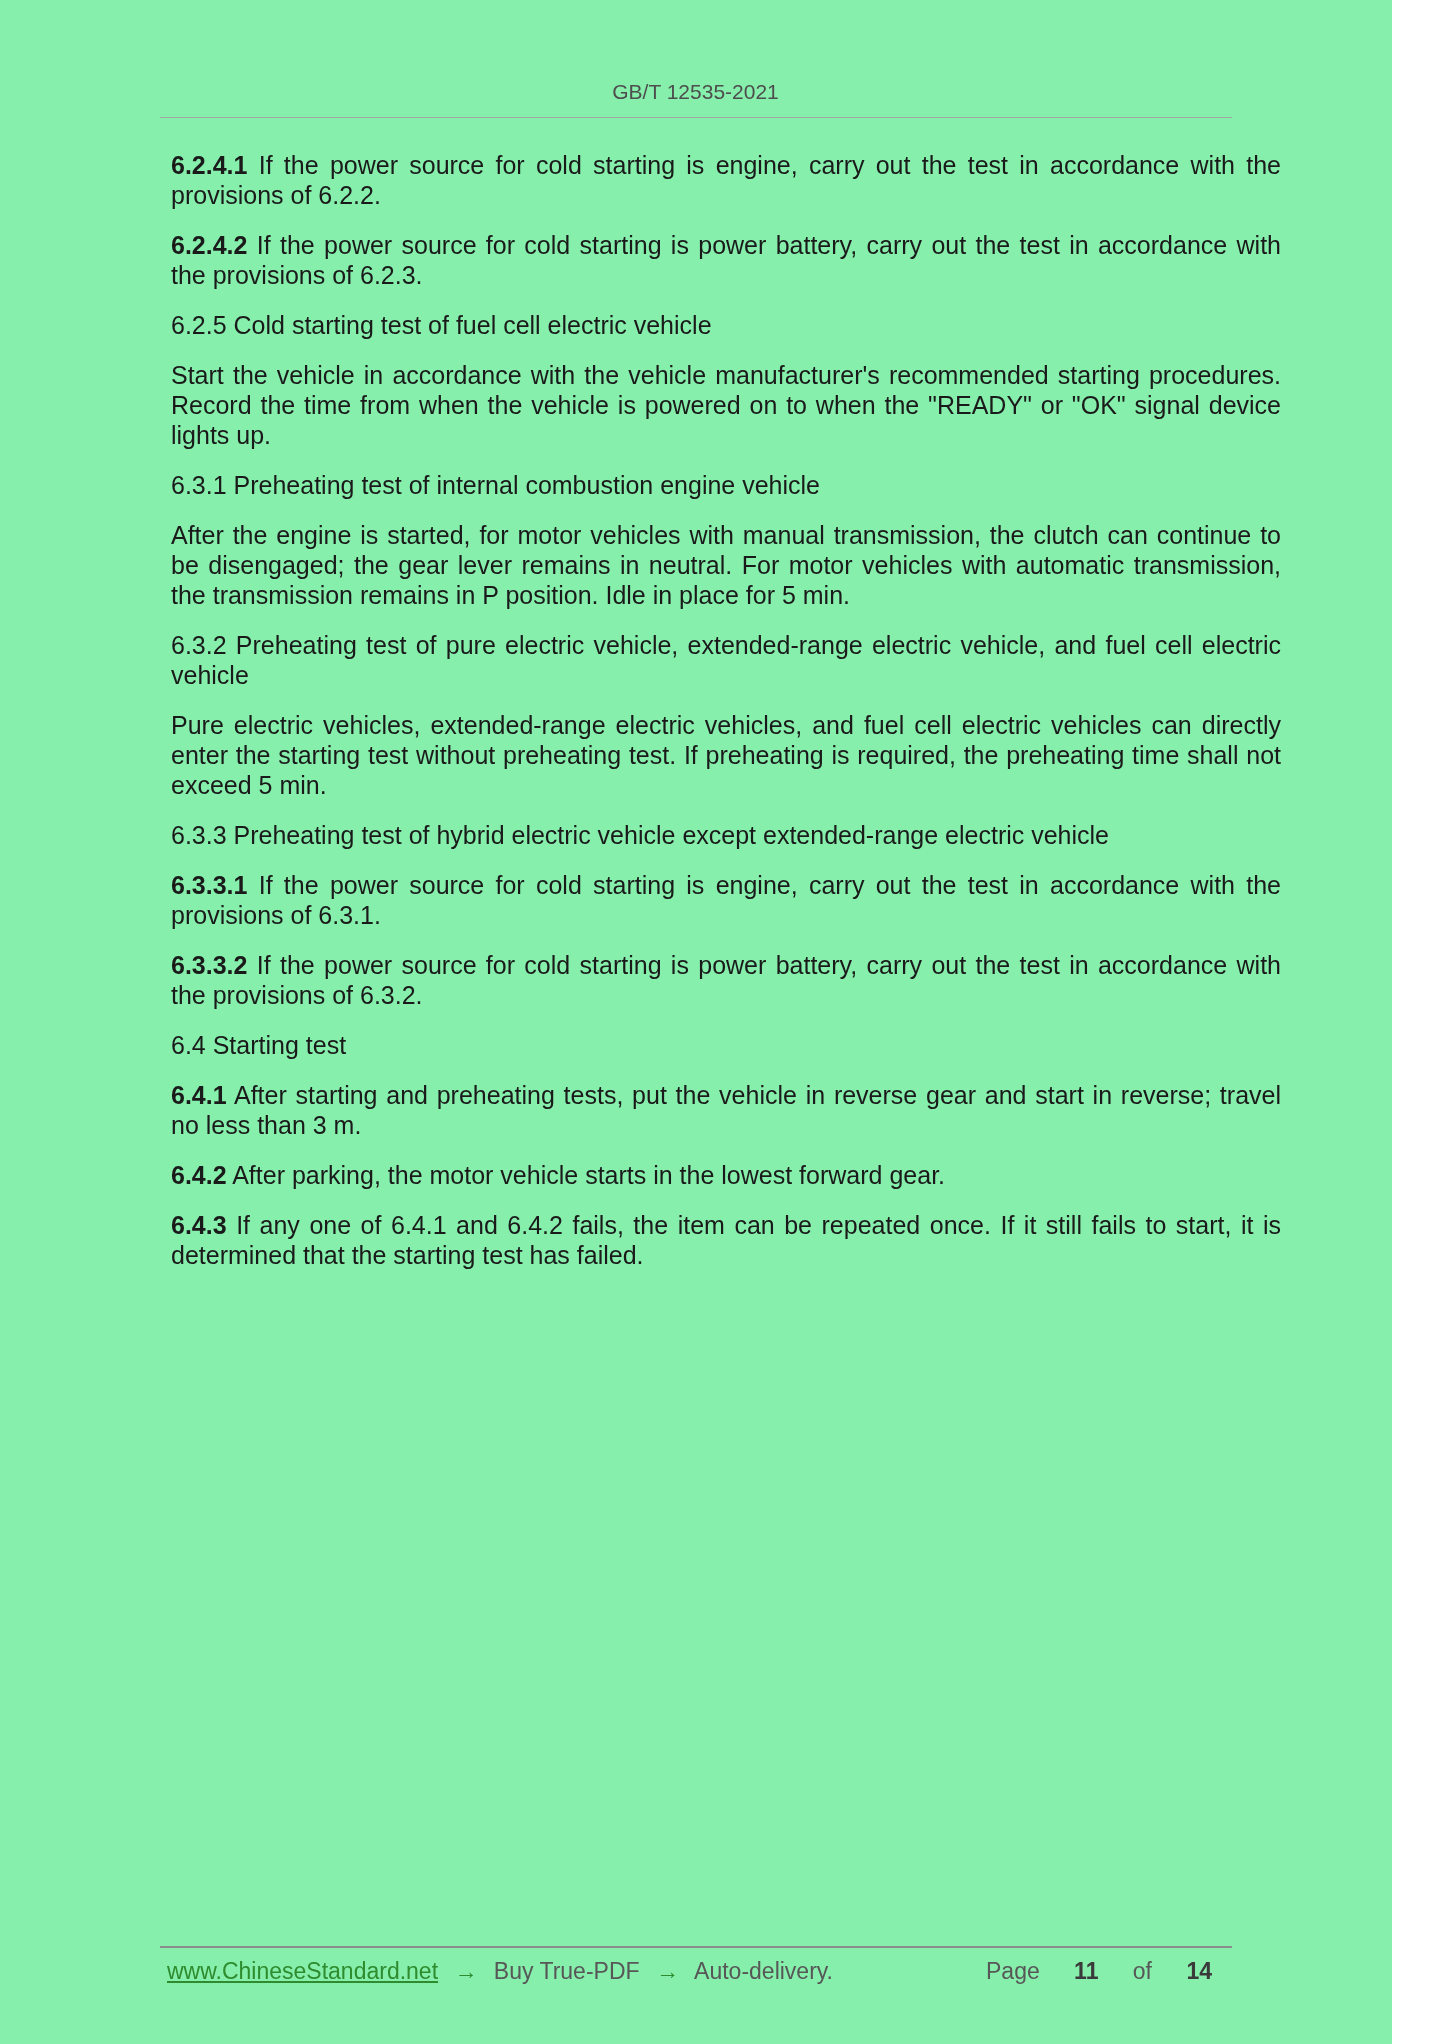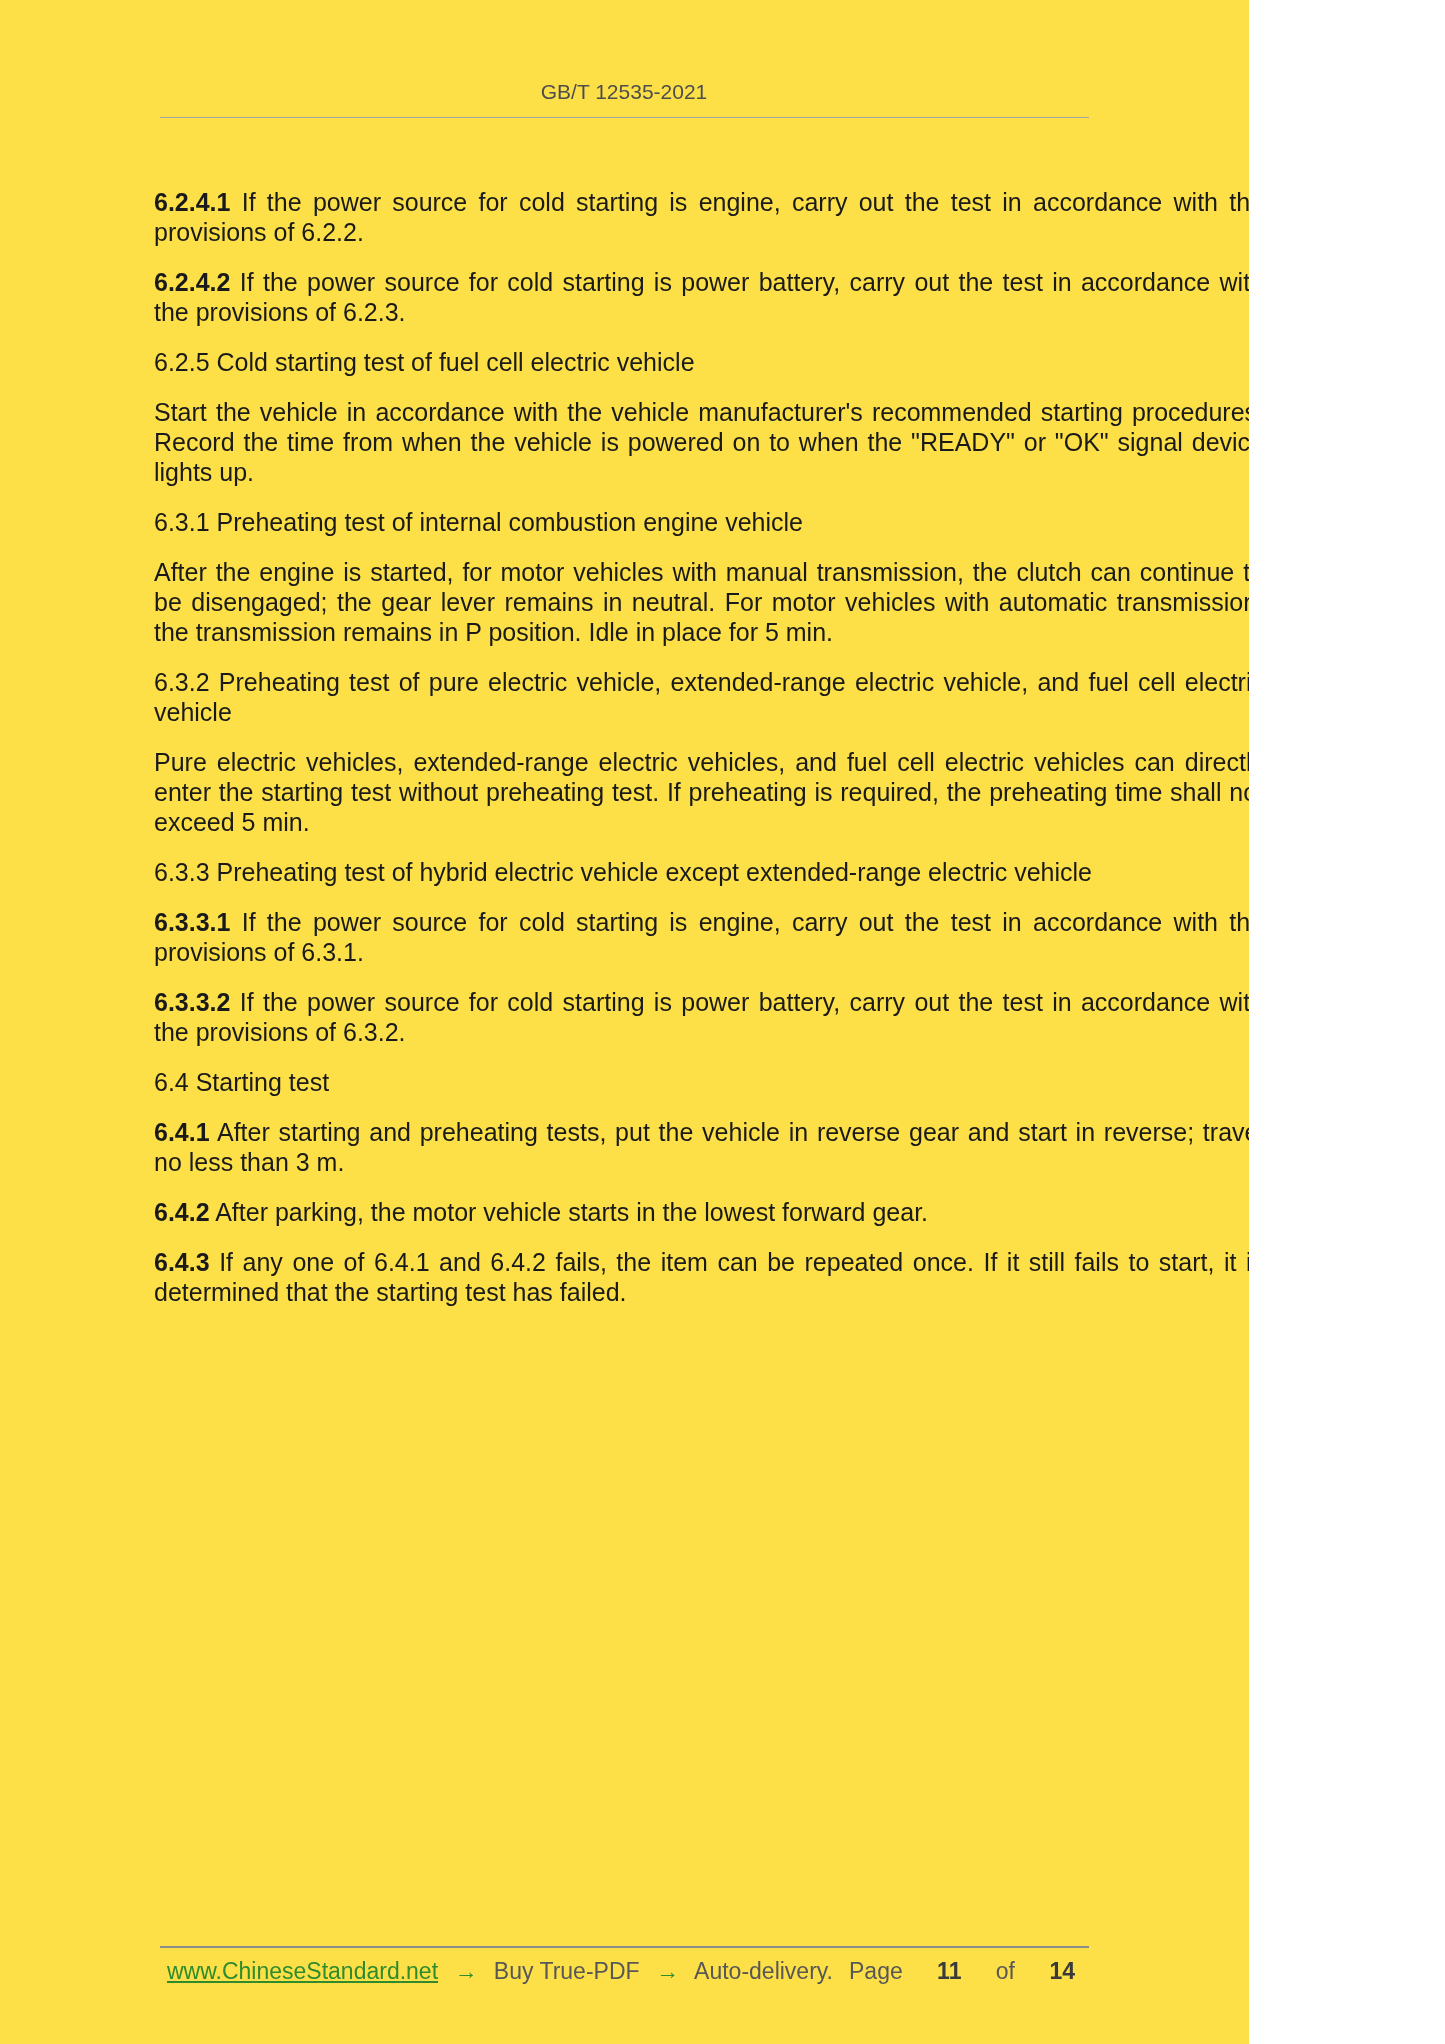--- a/index.html
+++ b/index.html
@@ -4,23 +4,23 @@
 <style>
   :root{
     --accent-green:#2e8b2e;
     --text-gray:#575757;
     --body-text:#1a1a1a;
   }
   *{box-sizing:border-box;}
   html,body{margin:0;padding:0;background:#ffffff;}
   .page{
     position:relative;
-    width:1249px;
+    width:1392px;
     height:2044px;
-    background:#fde047;
+    background:#86efac;
     font-family:"Liberation Sans","DejaVu Sans",sans-serif;
     color:var(--body-text);
     overflow:hidden;
   }
   
   .header{
     position:absolute;
     top:80px;left:167px;right:168px;
     text-align:center;
     font-size:21px;
@@ -28,23 +28,22 @@
     line-height:24px;
   }
   .header-rule{
     position:absolute;
     top:117px;left:160px;right:160px;
     border-top:1px solid #a6a6a6;
   }
   
   .content{
     position:absolute;
-    top:150px;left:154px;
+    top:150px;left:171px;
     width:1110px;
-    margin-top:37px;
   }
   .para{
     margin:0 0 20px 0;
     font-size:25px;
     line-height:30px;
     text-align:justify;
     color:var(--body-text);
   }
   .heading{
     margin:0 0 20px 0;

